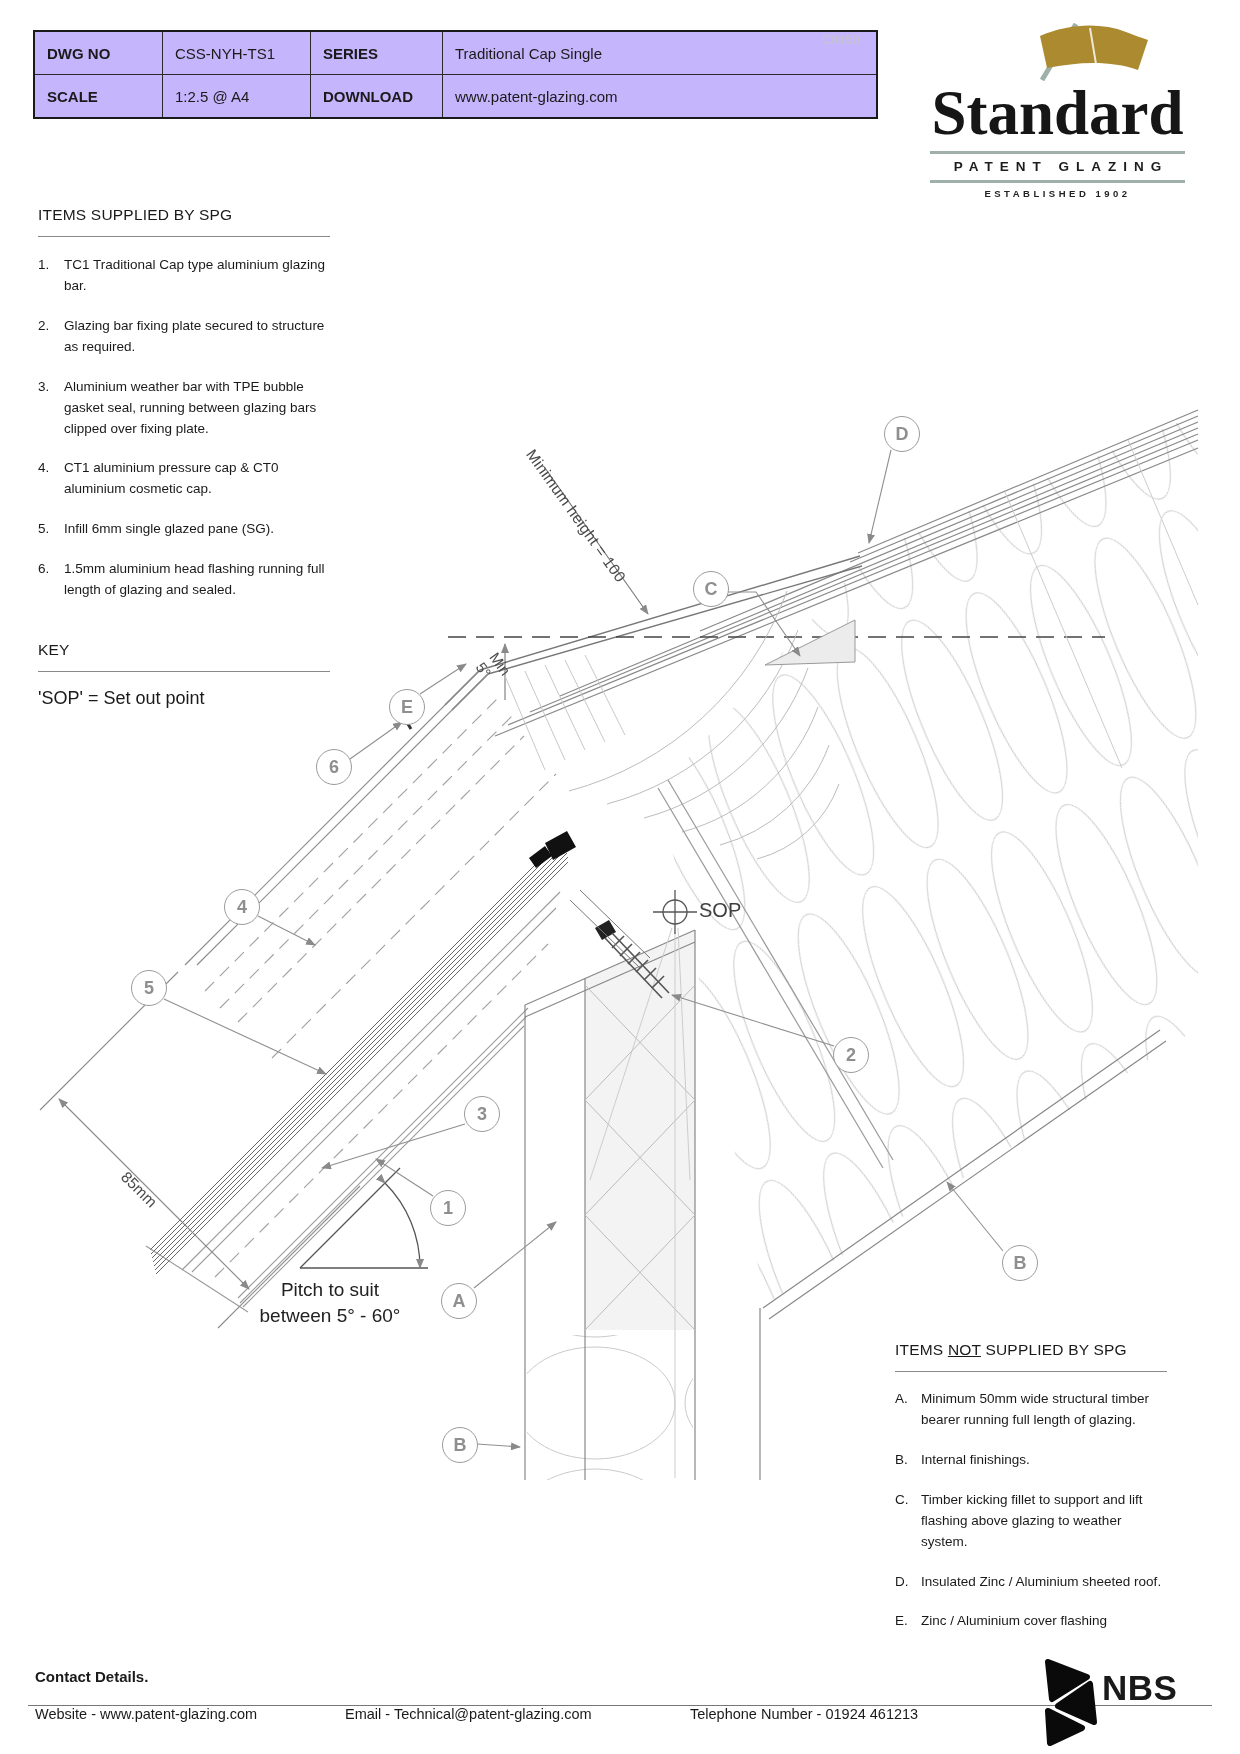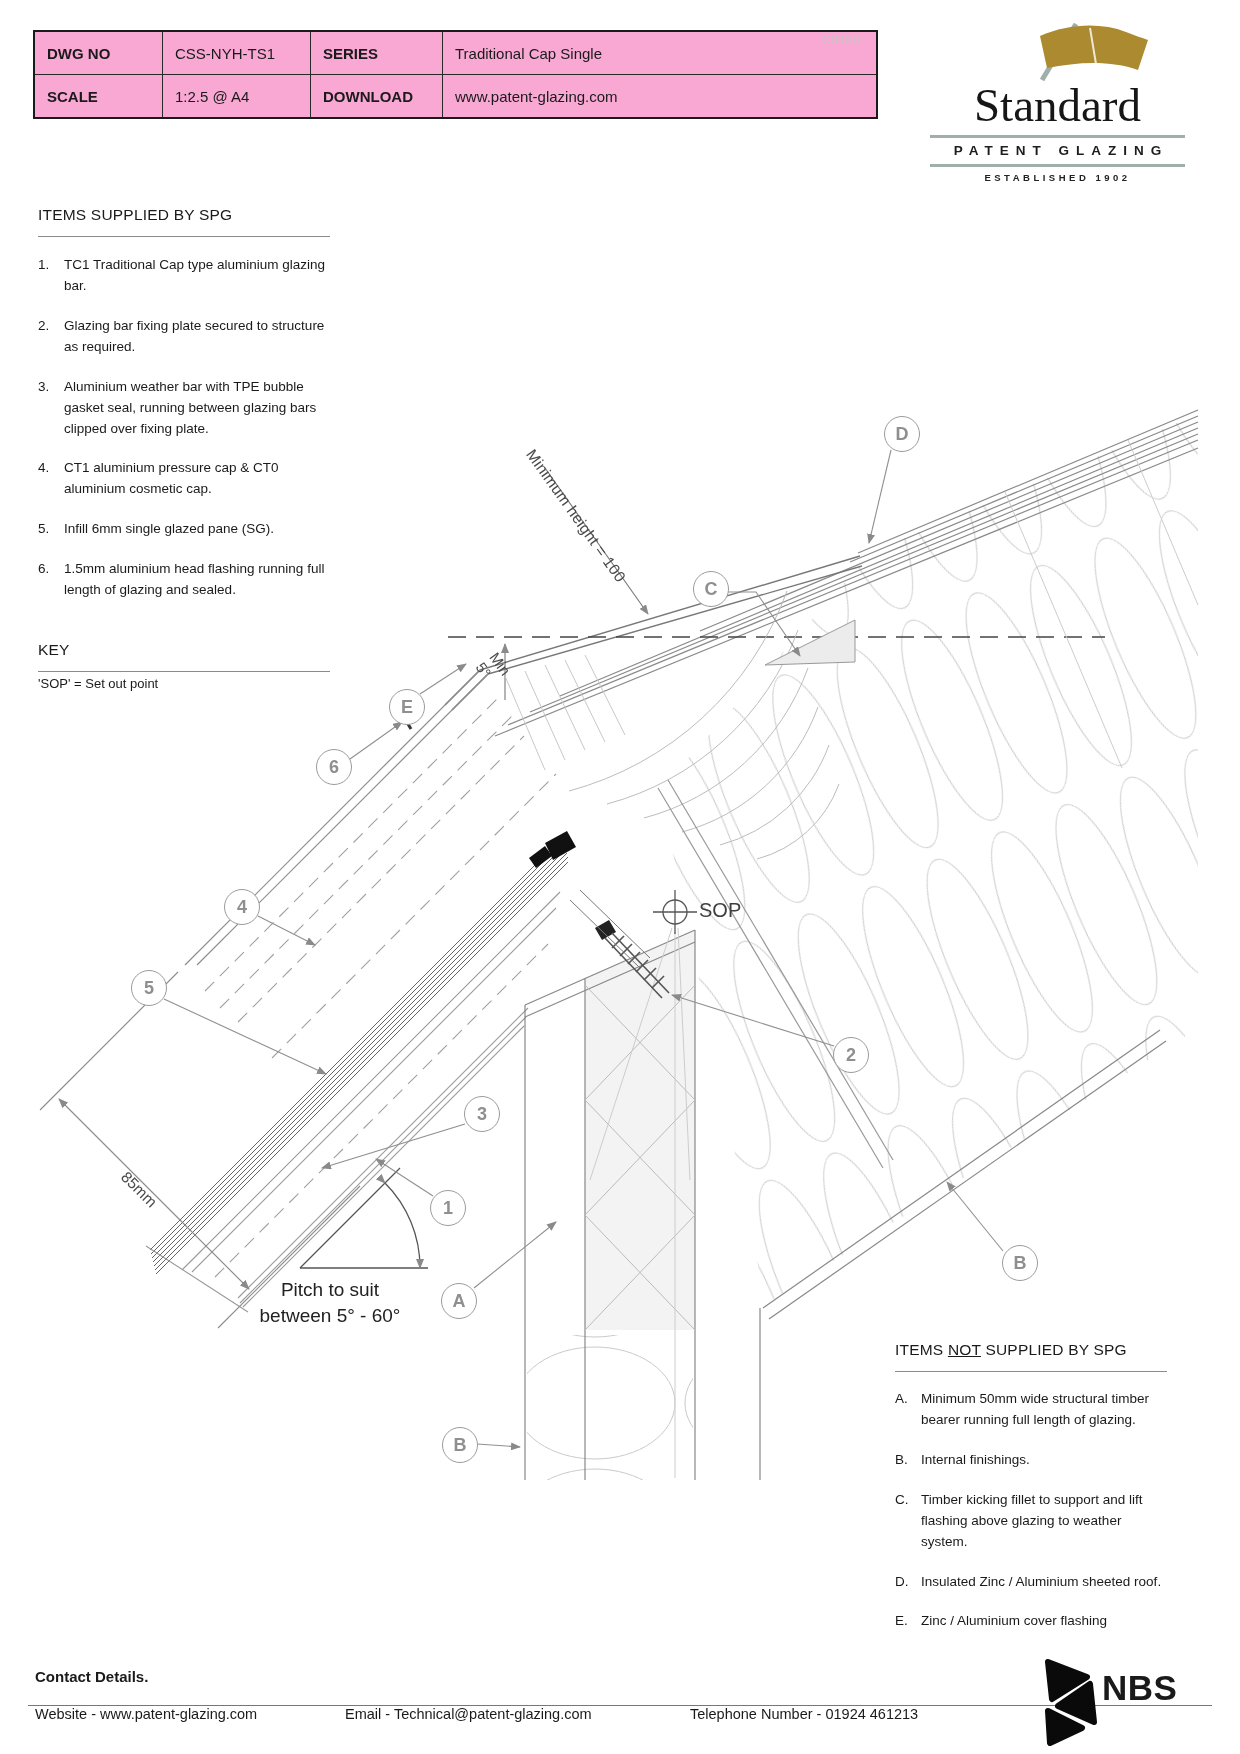--- a/index.html
+++ b/index.html
@@ -1,30 +1,30 @@
 <!DOCTYPE html>
 <html><head>
 <meta charset="utf-8">
 <style>
   html,body{margin:0;padding:0}
   body{width:1240px;height:1754px;position:relative;background:#fff;
        font-family:"Liberation Sans",sans-serif;color:#1a1a1a;overflow:hidden}
   .abs{position:absolute}
 
   
-  table.tb{border-collapse:collapse;position:absolute;left:33px;top:30px;z-index:5;background:#f9a8d4}
+  table.tb{border-collapse:collapse;position:absolute;left:33px;top:30px;z-index:5;background:#c4b5fd}
   .tb td{border:1px solid #2a2a2a;height:42px;padding:0 12px;font-size:15px;vertical-align:middle;white-space:nowrap}
   .tb td.lb{font-weight:bold}
   .tb .c1{width:103px}.tb .c2{width:123px}.tb .c3{width:107px}.tb .c4{width:409px}
   .tb{border:2px solid #1a1a1a}
   .refcode{position:absolute;left:822px;top:33px;color:#c6c6c6;font-size:12px;letter-spacing:.5px;z-index:6}
 
   
   .logo{position:absolute;left:930px;top:20px;width:255px;text-align:center;z-index:5}
-  .logo-name{font-family:"Liberation Serif",serif;font-weight:normal;font-size:47px;line-height:1;color:#161616;margin-top:-4px}
+  .logo-name{font-family:"Liberation Serif",serif;font-weight:bold;font-size:63px;line-height:1;color:#161616;margin-top:-4px}
   .logo-rule{height:3px;background:#9fb0ab;margin:6px 0 5px}
   .logo-sub{font-size:13.5px;font-weight:bold;letter-spacing:7px;padding-left:7px;color:#1d1d1d}
   .logo-est{font-size:9.5px;font-weight:bold;letter-spacing:3.5px;color:#222;margin-top:4px}
 
   
   .sec{position:absolute;z-index:5;background:transparent}
   .sec-h{font-size:15.5px;font-weight:normal;letter-spacing:.2px}
   .sec-hr{border:0;border-top:1px solid #8a8a8a;margin:12px 0 0}
   .li{display:flex;gap:8px;margin-bottom:19px;font-size:13.5px;line-height:1.55}
   .li .n{width:18px;flex:none}
@@ -277,21 +277,21 @@
     <div class="li">
       <span class="n">6.</span>
       <span>1.5mm aluminium head flashing running full length of glazing and sealed.</span>
       </div>
   </div>
 </div>
 
 <div class="sec" style="left:38px;top:641px;width:292px">
   <div class="sec-h">KEY</div>
   <hr class="sec-hr">
-  <div style="margin-top:4px;font-size:13px">'SOP' = Set out point</div>
+  <div style="margin-top:16px;font-size:18px">'SOP' = Set out point</div>
 </div>
 
 <div class="sec" style="left:895px;top:1341px;width:272px">
   <div class="sec-h"><span>ITEMS </span><span class="underline">NOT</span><span> SUPPLIED BY SPG</span></div>
   <hr class="sec-hr">
   <div style="margin-top:17px;font-size:13.4px">
     <div class="li">
       <span class="n">A.</span>
       <span>Minimum 50mm wide structural timber bearer running full length of glazing.</span>
       </div>

